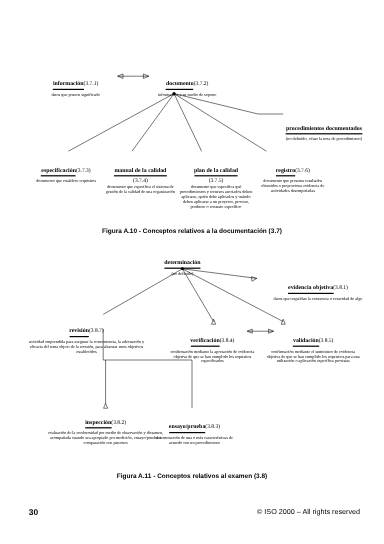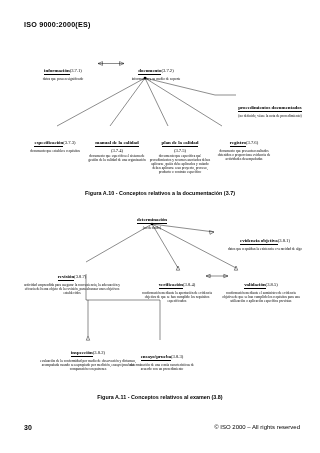--- a/index.html
+++ b/index.html
@@ -54,21 +54,20 @@
     position:absolute;width:100%;text-align:center;
     font-family:"Liberation Sans", sans-serif;
     font-size:5.4px;font-weight:bold;
   }
 </style>
 </head>
 <body>
 
 <div class="page">
 
-  <div class="doc-header">ISO 9000:2000(ES)</div>
 
   <svg class="links">
 
     <line x1="98" y1="63.5" x2="124" y2="63.5"></line>
     <path d="M98 63.5 l4.5 -1.9 v3.8 z" fill="#000" stroke="none"></path>
     <path d="M124 63.5 l-4.5 -1.9 v3.8 z" fill="#000" stroke="none"></path>
 
     <circle cx="145" cy="78" r="1.3" fill="#000" stroke="none"></circle>
 
     <line x1="145" y1="78" x2="57" y2="126"></line>

